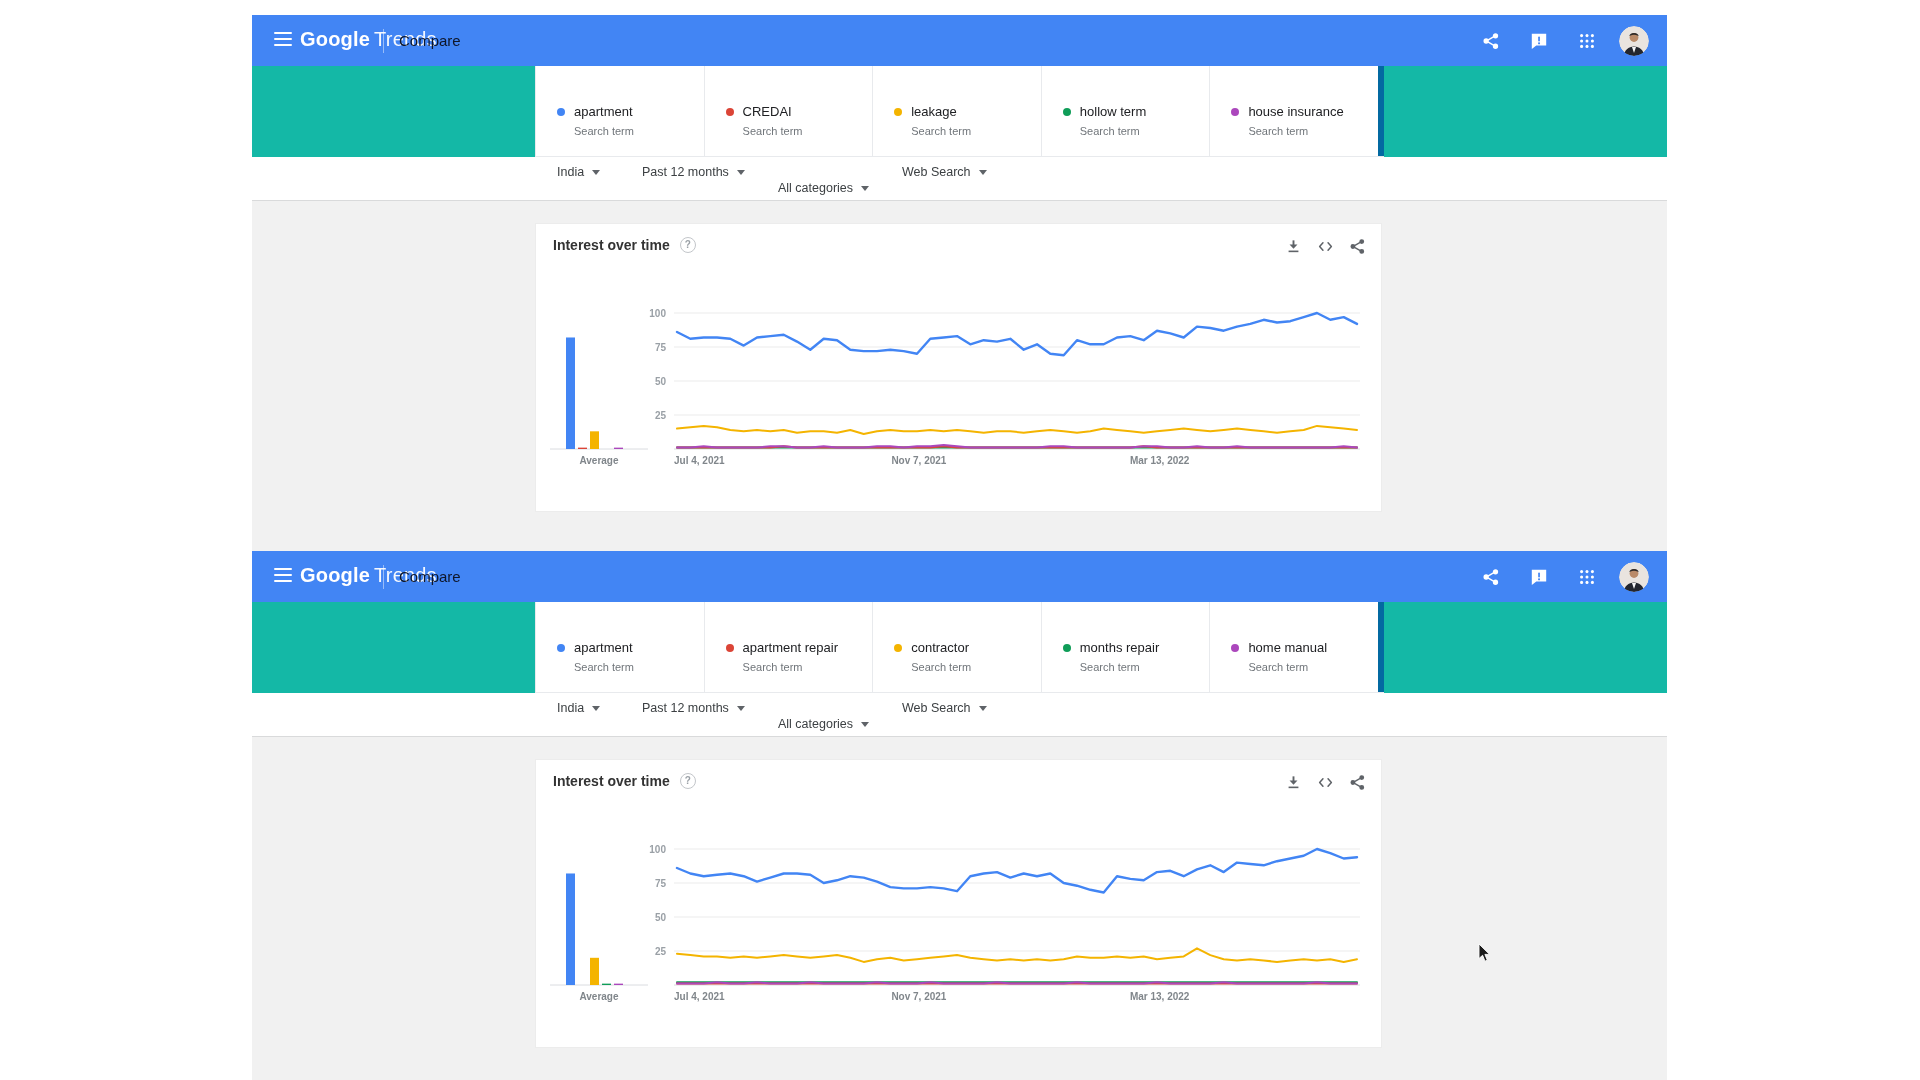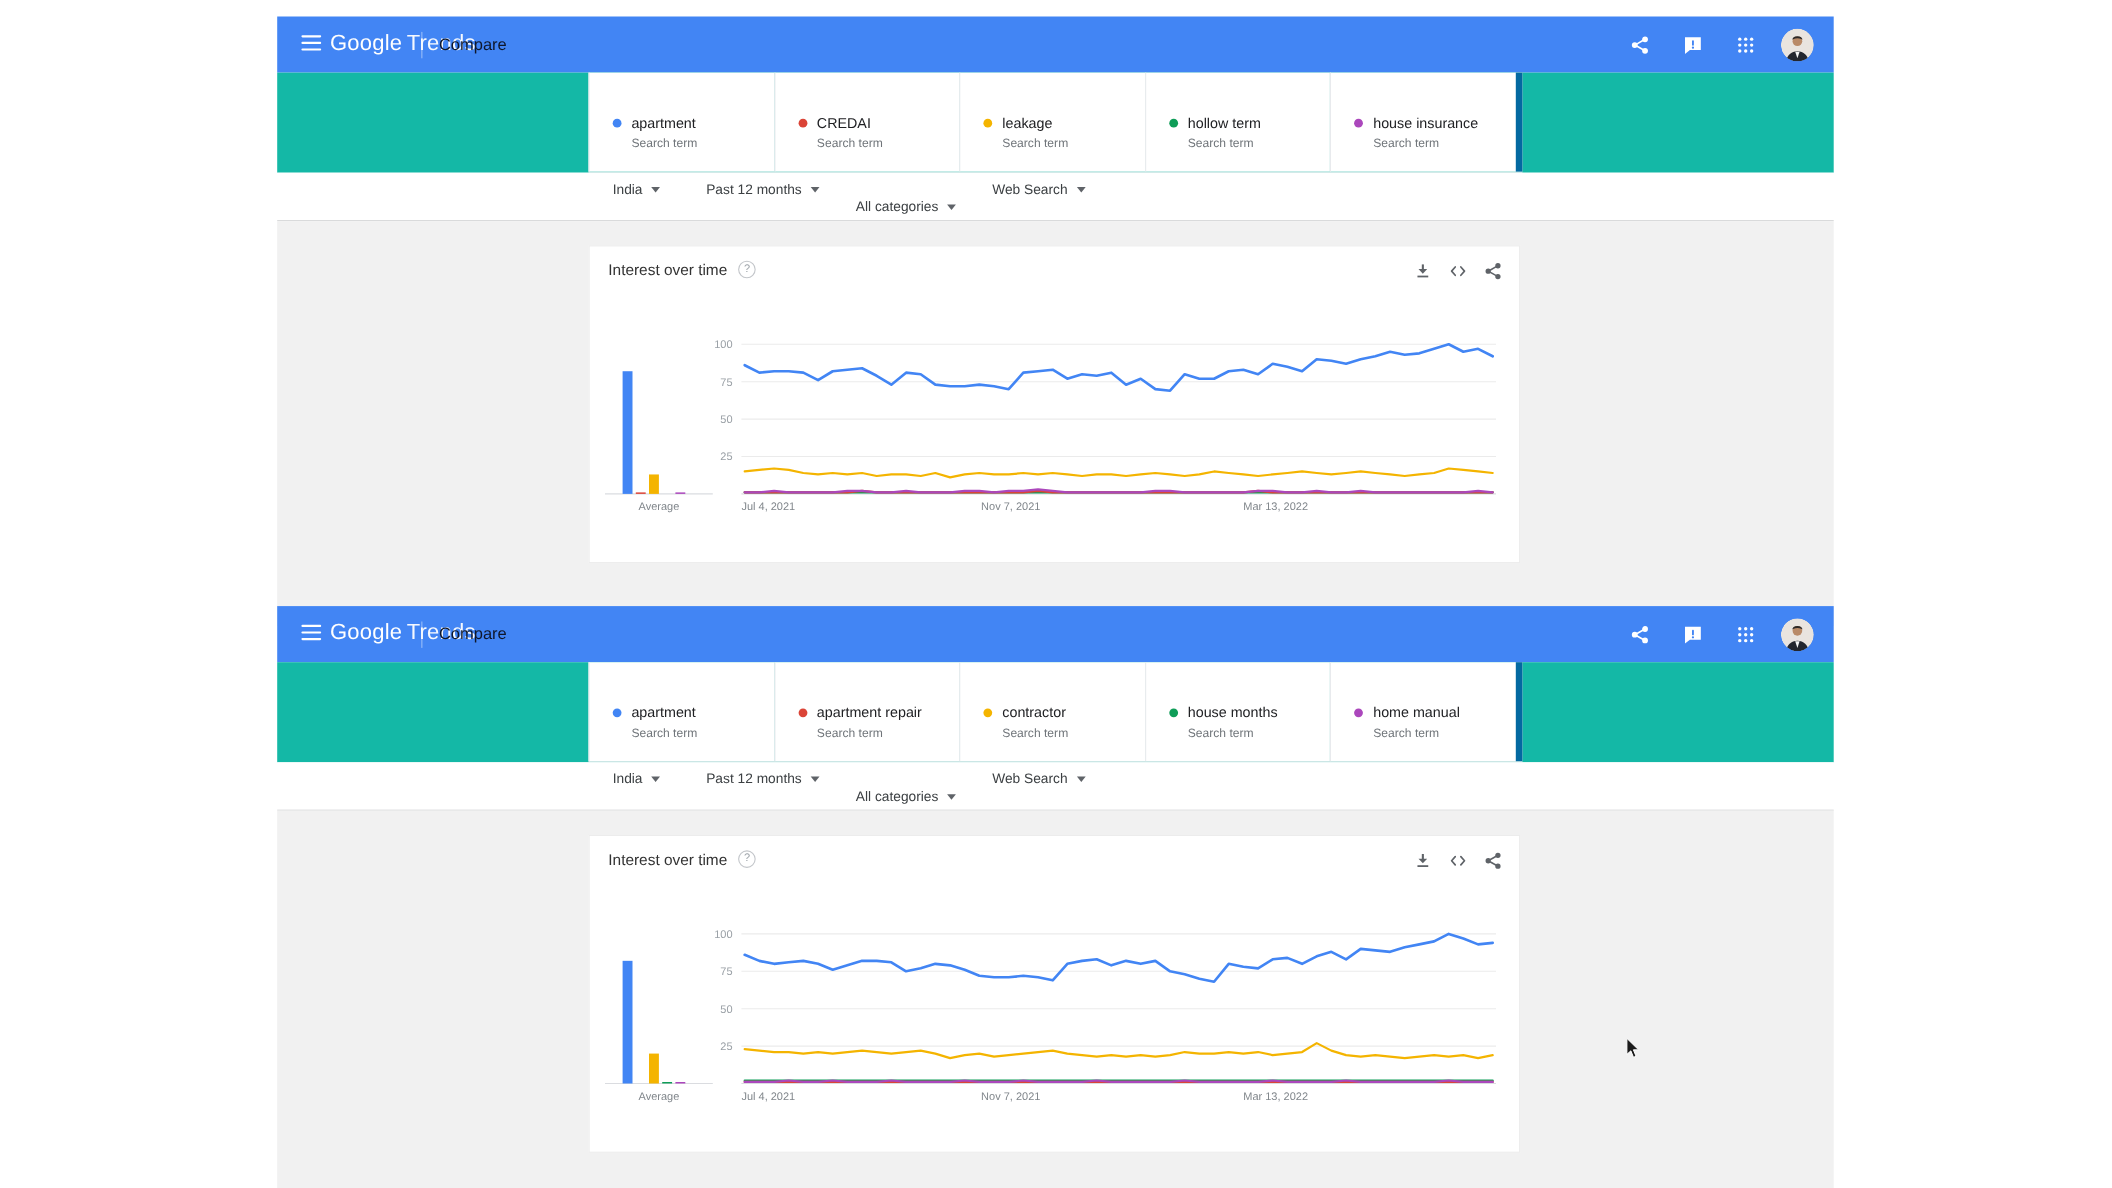--- a/index.html
+++ b/index.html
@@ -9,21 +9,21 @@
 
   .trends-section { position:absolute; left:252px; width:1415px; }
   .section-0 { top:15px; }
   .section-1 { top:551px; }
 
   
   .appbar { position:relative; height:51px; background:#4285f4; }
   .hamburger { position:absolute; left:22px; top:17px; width:18px; height:14px; cursor:pointer; }
   .hamburger span { display:block; height:2px; background:#fff; margin-bottom:4px; border-radius:1px; }
   .logo { position:absolute; left:48px; top:13px; color:#fff; font-size:20px; white-space:nowrap; letter-spacing:0.2px; }
-  .logo .g1 { font-weight:400;margin-top:16px; }
+  .logo .g1 { font-weight:700;margin-top:16px; }
   .logo .g2 { font-weight:400; opacity:0.95; margin-left:4px; }
   .appbar-divider { position:absolute; left:131px; top:14px; width:1px; height:24px; background:rgba(255,255,255,0.45); }
   .compare-nav { position:absolute; left:147px; top:17px; color:#0f172a; font-size:15px; cursor:pointer; }
   .appbar-actions { position:absolute; right:18px; top:0; height:51px; display:flex; align-items:center; }
   .appbar-icon-btn { width:20px; height:20px; margin-left:28px; cursor:pointer; display:flex; align-items:center; justify-content:center; }
   .avatar-btn { width:30px; height:30px; margin-left:22px; border-radius:50%; overflow:hidden; cursor:pointer; }
 
   
   .cards-row { position:relative; height:91px; background:#14b8a6; }
   .cards { position:absolute; left:283px; top:0; width:849px; height:100%; display:flex; border-bottom:1px solid #e8eaed; }
@@ -38,21 +38,21 @@
   .filters-row { position:relative; height:44px; background:#fff; border-bottom:1px solid #d9dadb; }
   .filter-item { position:absolute; top:8px; display:flex; align-items:center; cursor:pointer; }
   .filter-item:nth-child(1){ left:305px; }
   .filter-item:nth-child(2){ left:390px; }
   .filter-item:nth-child(3){ left:526px;margin-top:16px; }
   .filter-item:nth-child(4){ left:650px; }
   .filter-label { font-size:12.5px; color:#3c4043; white-space:nowrap; }
   .caret { width:0; height:0; margin-left:8px; border-left:4px solid transparent; border-right:4px solid transparent; border-top:5px solid #5f6368; }
 
   
-  .gray-area { position:relative; height:368px; background:#f1f1f1; }
+  .gray-area { position:relative; height:368px; background:#f1f1f1;font-weight:bold; }
   .panel { position:absolute; left:283px; top:22px; width:847px; height:289px; background:#fff; border:1px solid #ececec; }
   .panel-header { position:relative; height:44px; }
   .panel-title-wrap { position:absolute; left:17px; top:13px; display:flex; align-items:center; }
   .panel-title { font-size:14px; color:#333; }
   .help-icon { margin-left:10px; width:16px; height:16px; border:1px solid #c3c6ca; border-radius:50%; color:#9aa0a6; font-size:10px; line-height:14px; text-align:center; cursor:pointer; }
   .panel-actions { position:absolute; right:14px; top:12px; display:flex; align-items:center; }
   .panel-icon-btn { width:20px; height:20px; margin-left:12px; cursor:pointer; display:flex; align-items:center; justify-content:center; }
   .chart-svg { position:absolute; left:0; top:44px; }
   .chart-svg text { font-family:"Liberation Sans", sans-serif; }
 
@@ -344,21 +344,21 @@
     <div class="term-head">
       <span class="term-dot" style="background: rgb(244, 180, 0);"></span>
       <span class="term-label">contractor</span>
     </div>
     <div class="term-sub">Search term</div>
   </div>
 
   <div class="term-card">
     <div class="term-head">
       <span class="term-dot" style="background: rgb(15, 157, 88);"></span>
-      <span class="term-label">house months</span>
+      <span class="term-label">months repair</span>
     </div>
     <div class="term-sub">Search term</div>
   </div>
 
   <div class="term-card">
     <div class="term-head">
       <span class="term-dot" style="background: rgb(171, 71, 188);"></span>
       <span class="term-label">home manual</span>
     </div>
     <div class="term-sub">Search term</div>

